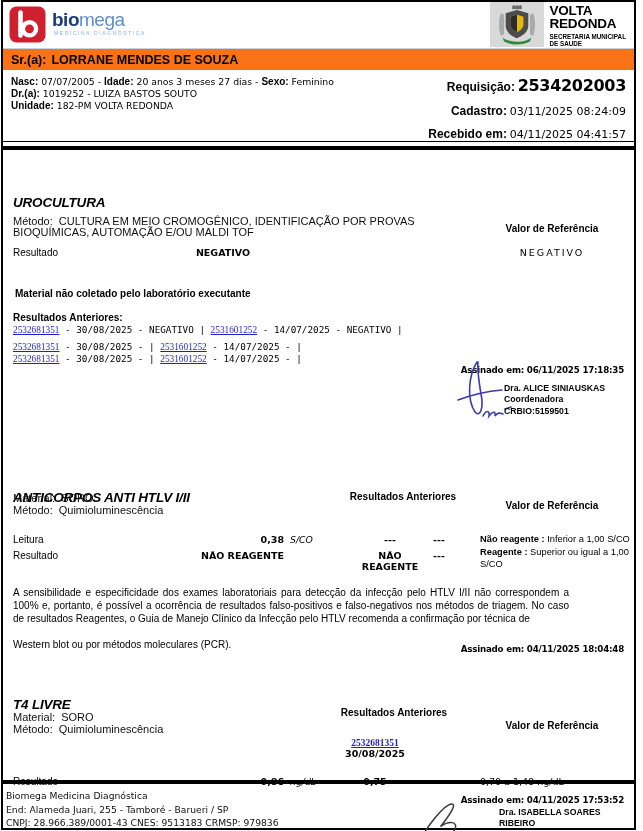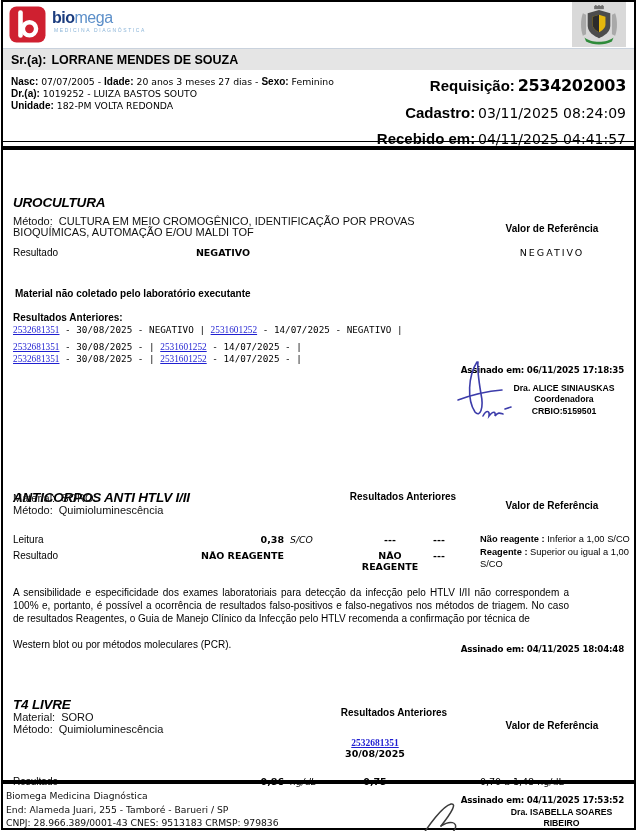--- a/index.html
+++ b/index.html
@@ -10,39 +10,39 @@
     overflow:hidden;
   }
   .outer { position:absolute; left:1px; top:0; width:635px; height:830px; border:2px solid #000; }
 
   
   .header-box { position:relative; height:140px; border-bottom:1px solid #000; }
   .logo-row { position:relative; height:46px; }
   .biomega { position:absolute; left:6px; top:4px; display:flex; align-items:flex-start; }
   .badge { width:37px; height:37px; }
   .brand-text { margin-left:6px; margin-top:4px; line-height:1; }
-  .brand-line { font-size:16px; letter-spacing:-0.5px; }
+  .brand-line { font-size:19px; letter-spacing:-0.5px; }
   .brand-bio { font-weight:bold; color:#1b3c7e; }
   .brand-mega { color:#5c8fc9; }
   .brand-tag { font-size:5px; color:#8ab4d8; letter-spacing:1.6px; margin-top:2px; margin-left:2px; }
   .vr-block { position:absolute; right:8px; top:0; display:flex; align-items:flex-start; }
   .crest-bg { width:54px; height:45px; background:#d9d9d9; display:flex; align-items:center; justify-content:center; }
   .vr-text { margin-left:6px; padding-top:3px; }
   .vr-name { font-size:13.5px; font-weight:bold; line-height:0.95; letter-spacing:-0.2px; }
   .vr-sub { font-size:6.3px; font-weight:bold; line-height:1.25; margin-top:2px; }
-  .patient-bar { height:22px; background:#e5e5e5; border-top:1px solid #c9d2dd; display:flex; align-items:center; padding-left:8px; font-size:12.5px; font-weight:bold; }
+  .patient-bar { height:22px; background:#f97316; border-top:1px solid #c9d2dd; display:flex; align-items:center; padding-left:8px; font-size:12.5px; font-weight:bold; }
   .patient-bar .plabel { margin-right:5px; }
   .info-row { position:relative; padding:6px 8px 0 8px; }
   .info-left { line-height:11.8px; font-size:10px; }
   .ilabel { font-weight:bold;text-align:center; }
   .ival { font-family:"DejaVu Sans",sans-serif; font-size:9.3px; }
   .info-right { position:absolute; right:8px; top:6px; text-align:right; }
   .meta-line { margin-bottom:9px; }
-  .meta-label { font-weight:bold; font-size:15px; }
-  .meta-val { font-family:"DejaVu Sans",sans-serif; font-size:14px; }
+  .meta-label { font-weight:bold; font-size:12px; }
+  .meta-val { font-family:"DejaVu Sans",sans-serif; font-size:11px; }
   .req-val { font-size:16px; font-weight:bold; font-family:"DejaVu Sans",sans-serif; letter-spacing:-0.3px; }
 
   
   .body-box { position:relative; margin-top:4px; border-top:4px solid #000; border-bottom:4px solid #000; height:638px; padding:0 10px; }
   .section { position:relative;margin-top:43px; }
   .sec-uro { height:239px; }
   .sec-htlv { height:178px; }
   .sec-t4  { height:213px; }
   .abs { position:absolute; }
   .sec-title { font-size:13.5px; font-weight:bold; font-style:italic; letter-spacing:-0.2px; }
@@ -56,21 +56,21 @@
   .c-valwide { left:80px; width:260px; text-align:center; }
   .c-unit { left:277px; width:60px; }
   .c-p1 { left:337px; width:80px; text-align:center; }
   .c-p2 { left:400px; width:52px; text-align:center; }
   .c-refcol { left:459px; width:160px; }
   .ref-negativo { text-align:center; letter-spacing:2px; font-family:"DejaVu Sans",sans-serif; font-size:9.5px; }
   .note-strong { font-weight:bold; font-size:10px; }
   .prev-line { font-family:"DejaVu Sans Mono","Liberation Mono",monospace; font-size:9.3px; letter-spacing:0; white-space:nowrap; }
   .lnk { color:#1f1fd1; text-decoration:underline; cursor:pointer;font-family:Liberation Serif, serif; }
   .assinado { font-size:8.7px; font-weight:bold; text-align:right; font-family:"DejaVu Sans",sans-serif; letter-spacing:-0.2px; }
-  .signer { font-size:8.7px; font-weight:bold; text-align:center; line-height:1.3; }
+  .signer { font-size:8.7px; font-weight:bold; text-align:left; line-height:1.3; }
   .refblock { font-size:9.3px; line-height:12.5px; }
   .refblock .rb-label { font-weight:bold; }
   .note { font-size:10px; line-height:12.9px; text-align:justify; font-family:"Liberation Sans",sans-serif; }
   .note-tail { text-align:left; }
 
   
   .footer { padding:5px 0 0 3px; font-size:9.5px; line-height:13.5px; color:#111; font-family:"DejaVu Sans",sans-serif; font-size:9.2px; }
 </style>
 </head>
 <body>
@@ -101,20 +101,28 @@
                 <rect x="25" y="0" width="2" height="3" fill="#6f6f6f"></rect>
                 <rect x="29" y="0" width="2" height="3" fill="#6f6f6f"></rect>
               <path d="M6 10 C3 18 3 30 6 38 L10 36 L10 12 Z" fill="#a9a9a9"></path>
               <path d="M46 10 C49 18 49 30 46 38 L42 36 L42 12 Z" fill="#a9a9a9"></path>
               <path d="M26 6 L40 10 V26 C40 36 26 41 26 41 C26 41 12 36 12 26 V10 Z" fill="#4c4c4c"></path>
               <path d="M26 12 L34 14.5 V24 C34 30 26 33.5 26 33.5 C26 33.5 18 30 18 24 V14.5 Z" fill="#e6b80e"></path>
               <path d="M26 12 L26 33.5 C26 33.5 18 30 18 24 V14.5 Z" fill="#2b2b2b"></path>
               <path d="M8 40 C16 47 36 47 44 40 L42 45 C33 50 19 50 10 45 Z" fill="#2e8b3a"></path>
             </svg>
           </div>
+          <div class="vr-text">
+            <div class="vr-name">VOLTA</div>
+            <div class="vr-name">REDONDA</div>
+            <div class="vr-sub">
+              <div>SECRETARIA MUNICIPAL</div>
+              <div>DE SAUDE</div>
+            </div>
+          </div>
         </div>
       </div>
 
       <div class="patient-bar">
         <span class="plabel">Sr.(a):</span>
         <span>LORRANE MENDES DE SOUZA</span>
       </div>
 
       <div class="info-row">
         <div class="info-left">

